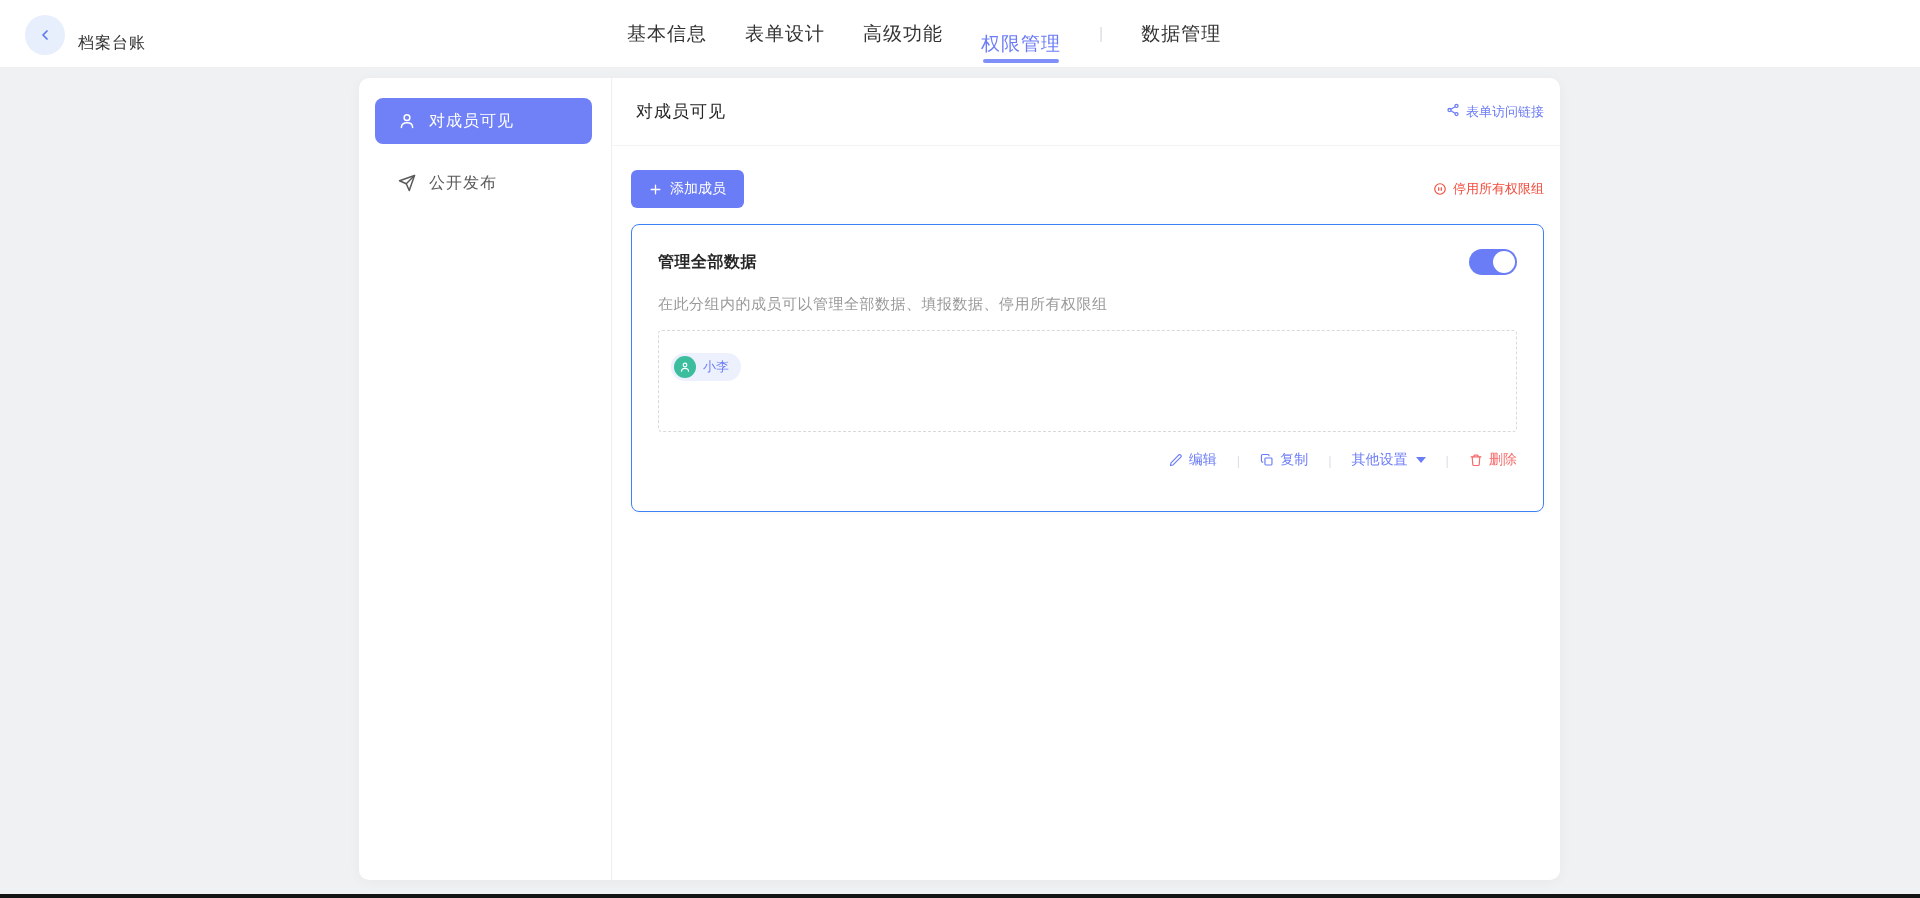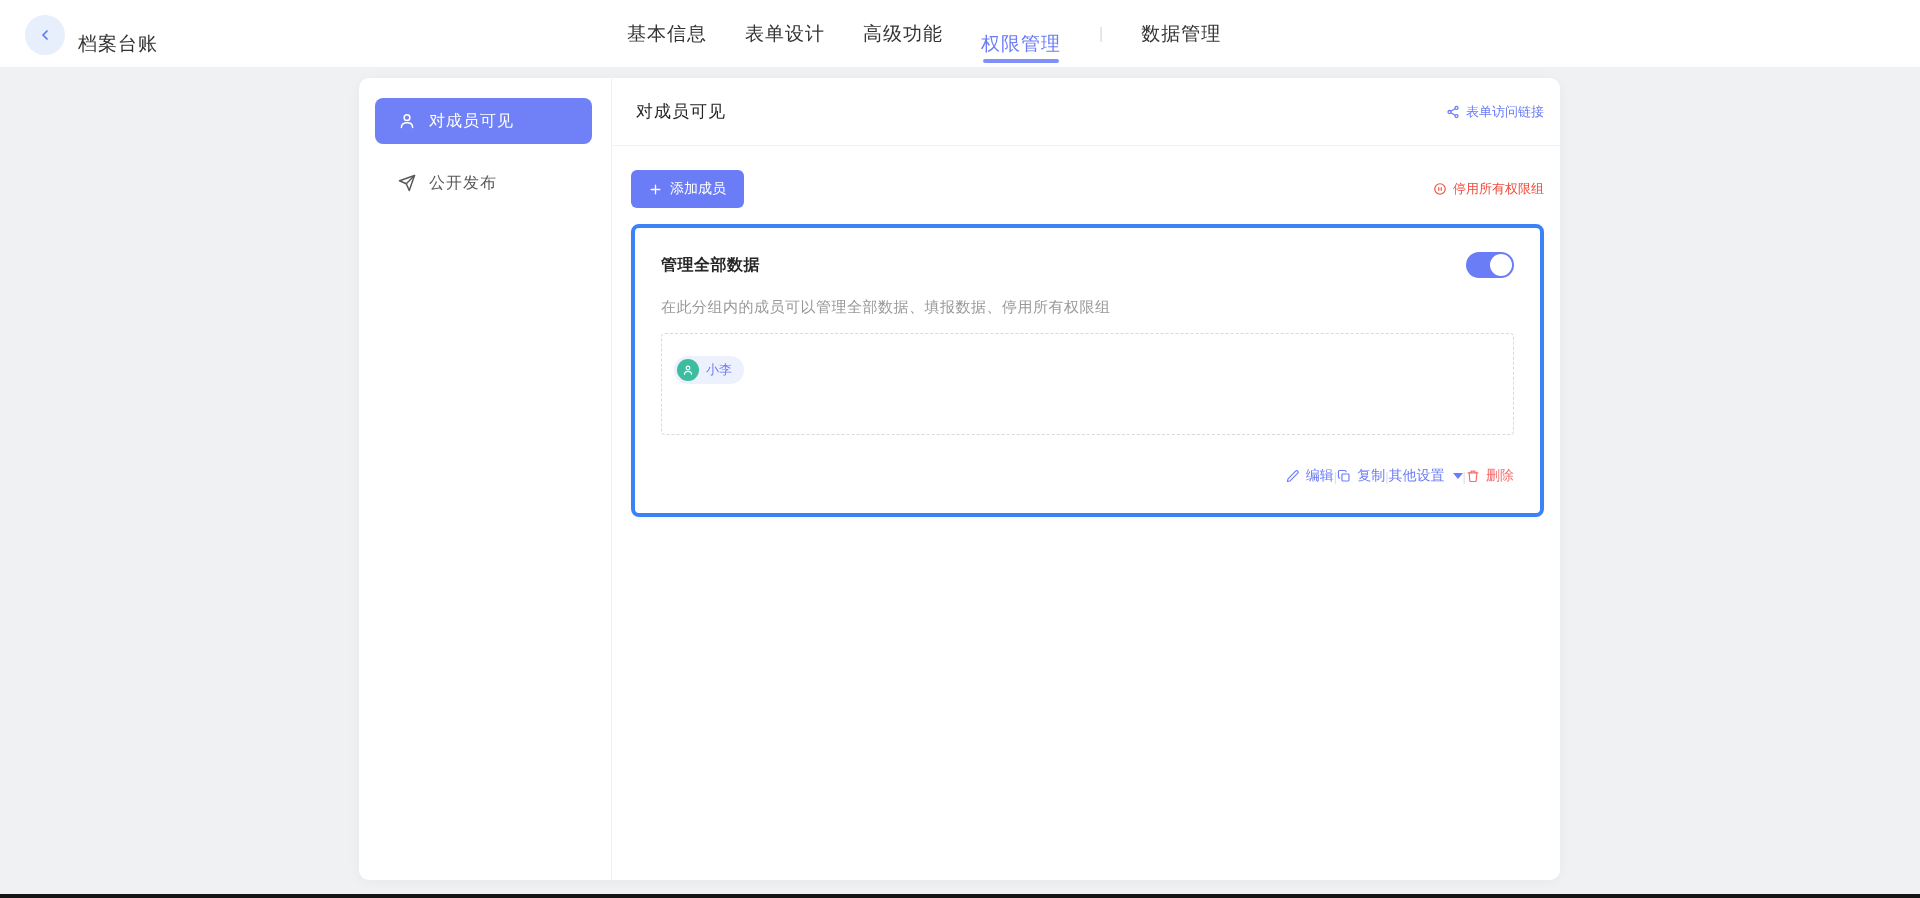--- a/index.html
+++ b/index.html
@@ -23,21 +23,21 @@
     position:absolute; left:0; top:0; width:1920px; height:68px;
     background:#fff; border-bottom:1px solid #eef0f2; z-index:5;
   }
   .back-btn{
     position:absolute; left:25px; top:15px; width:40px; height:40px;
     border-radius:50%; background:#e7eefc; display:flex; align-items:center; justify-content:center;
     cursor:pointer;
   }
   .page-title{
     position:absolute; left:78px; top:0; height:87px; display:flex; align-items:center;
-    font-size:19px; font-weight:500; color:#333; letter-spacing:1px;
+    font-size:16px; font-weight:500; color:#333; letter-spacing:1px;
   }
   .tabs{
     position:absolute; left:627px; top:0; height:67px;
     display:flex; align-items:center; gap:38px;
   }
   .tab{
     position:relative; height:53px; display:flex; align-items:center;
     font-size:19px; color:#333; cursor:pointer; letter-spacing:1px;
   }
   .tab.active{ color:var(--primary);margin-top:20px; }
@@ -65,41 +65,41 @@
   .v-divider{ width:1px; background:#f0f0f2; flex:none; }
 
   .content-col{ flex:1; display:flex; flex-direction:column; min-width:0; }
   .content-header{
     height:68px; flex:none; border-bottom:1px solid #f2f3f5;
     display:flex; align-items:center; justify-content:space-between;
     padding:0 16px 0 24px;
   }
   .content-title{ font-size:17px; font-weight:500; color:#262626; letter-spacing:1px; }
   .share-link{
-    display:flex; align-items:center; gap:6px; color:var(--primary);
+    display:flex; align-items:flex-start; gap:6px; color:var(--primary);
     font-size:13px; cursor:pointer;
   }
 
   .content-body{ padding:24px 16px 0 19px; }
   .toolbar{ display:flex; align-items:center; justify-content:space-between; margin-bottom:16px;gap:20px; }
   .add-btn{
     width:113px; height:38px; border:none; border-radius:6px; background:var(--primary);
     color:#fff; font-size:14px; display:flex; align-items:center; justify-content:center; gap:8px;
     cursor:pointer; font-family:inherit;
   }
   .disable-link{
     display:flex; align-items:center; gap:6px; color:var(--danger);
     font-size:13px; cursor:pointer;
   }
 
   
   .perm-card{
-    border:4px solid #3b82f6; border-radius:8px; background:#fff;
+    border:1px solid #3b82f6; border-radius:8px; background:#fff;
     box-shadow:0 1px 6px rgba(0,0,0,.03);
-    padding:24px 26px 28px 26px;
+    padding:24px 26px 42px 26px;
   }
   .card-title-row{ display:flex; align-items:center; justify-content:space-between; }
   .card-title{ font-size:16px; font-weight:bold; color:#262626; letter-spacing:.5px; }
   .toggle{
     width:48px; height:26px; border-radius:13px; background:var(--primary);
     position:relative; cursor:pointer; flex:none;
   }
   .toggle .knob{
     position:absolute; top:2px; right:2px; width:22px; height:22px;
     border-radius:50%; background:#fff;
@@ -113,21 +113,21 @@
     height:28px; border-radius:14px; background:#edf0fd;
     display:flex; align-items:center; gap:7px; padding:0 12px 0 3px; cursor:pointer;margin-top:12px;
   }
   .member-avatar{
     width:22px; height:22px; border-radius:50%; background:var(--avatar-green);
     display:flex; align-items:center; justify-content:center;
   }
   .member-name{ font-size:13px; color:var(--primary); }
 
   .card-actions{
-    margin-top:32px; display:flex; align-items:center; justify-content:flex-end; gap:0;
+    margin-top:19px; display:flex; align-items:center; justify-content:flex-end; gap:20px;
   }
   .action-item{
     display:flex; align-items:center; gap:6px; color:var(--primary);
     font-size:14px; cursor:pointer;
   }
   .action-item.danger{ color:var(--delete); }
   .action-sep{ color:#dcdfe6; font-size:13px; user-select:none; }
   .caret-down{
     width:0; height:0; border-left:5px solid transparent; border-right:5px solid transparent;
     border-top:6px solid var(--primary); margin-left:2px;

